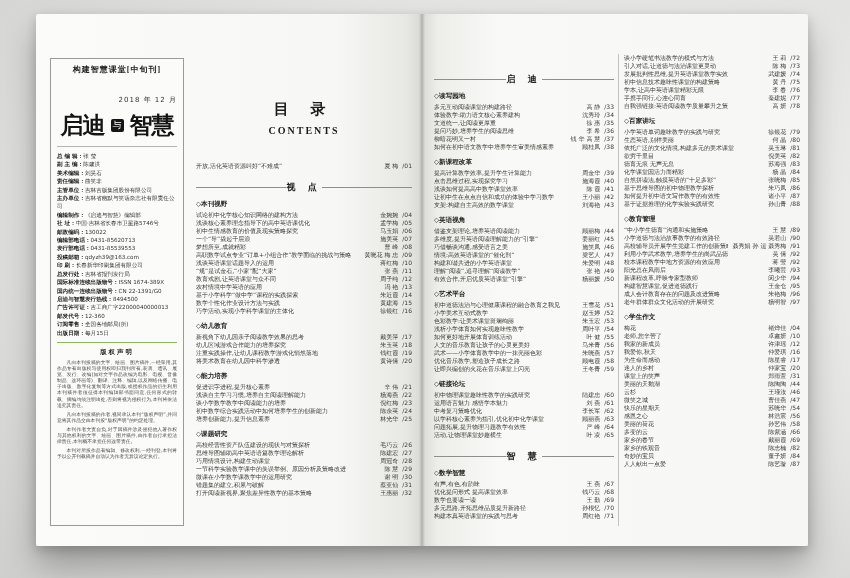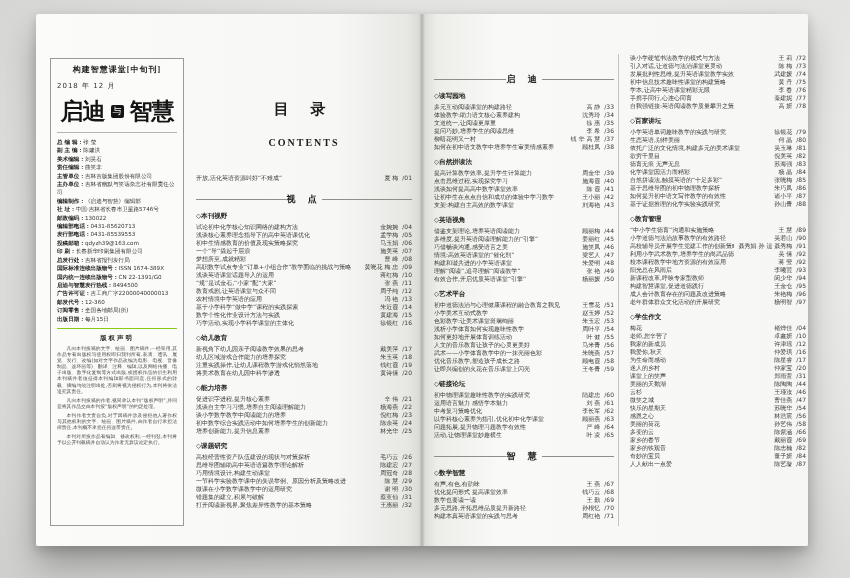--- a/index.html
+++ b/index.html
@@ -16,46 +16,46 @@
     border-radius:0 3px 3px 0;}
   .spine{position:absolute;left:383px;top:0;width:6px;height:100%;
     background:linear-gradient(to right,rgba(0,0,0,0),rgba(0,0,0,.18),rgba(0,0,0,0));}
 
   
   .masthead{position:absolute;left:14px;top:44px;width:134px;height:468px;
     border:1px solid #9a9a96;background:#fbfbf9;box-sizing:border-box;
     padding:5px 6px 4px 6px;color:#3b3b38;}
   .mh-journal{font-family:"Liberation Serif",serif;font-weight:bold;font-size:8px;
     text-align:center;letter-spacing:1px;color:#222;}
-  .mh-date{font-size:7px;text-align:left;margin-top:6px;color:#333;letter-spacing:1px;}
+  .mh-date{font-size:7px;text-align:right;margin-top:20px;color:#333;letter-spacing:1px;}
   .mh-logo{display:flex;align-items:center;justify-content:center;gap:5px;
     margin:5px 0 5px 0;border-bottom:1px solid #b5b5b0;padding-bottom:5px;}
   .mh-logo .big{font-family:"DejaVu Serif",serif;font-weight:bold;font-size:23px;
     color:#141414;letter-spacing:-1px;}
   .mh-logo .seal{width:13px;height:13px;background:#141414;color:#fff;font-size:9px;
     display:flex;align-items:center;justify-content:center;border-radius:2px;margin:0 1px;}
   .info-row{font-size:5.6px;line-height:8.4px;color:#35352f;}
   .info-row b{color:#1d1d1a;font-weight:bold;}
   .copyright{border-top:1px solid #84cc16;margin-top:5px;padding-top:5px;}
   .copyright-title{text-align:center;font-size:6.4px;font-weight:bold;color:#22221f;
     letter-spacing:2px;margin-bottom:3px;}
   .copyright p{margin:0 0 3px 0;font-size:4.8px;line-height:6.1px;color:#4a4a45;
     text-align:justify;text-indent:2em;}
 
   
   .toc-col{position:absolute;color:#33332f;}
   .toc-main{left:160px;top:76px;width:216px;}
   .r-col1{left:12px;top:48px;width:180px;}
-  .r-col2{left:208px;top:40px;width:176px;}
+  .r-col2{left:202px;top:40px;width:176px;}
   .col-divider{position:absolute;left:196px;top:40px;width:1px;height:472px;background:#c2c2be;}
 
   .toc-title-cn{font-size:15px;font-weight:bold;letter-spacing:9px;text-align:center;
     color:#1c1c19;font-family:"Liberation Serif",serif;margin-top:10px;}
   .toc-title-en{font-size:10px;font-weight:bold;letter-spacing:2px;text-align:center;
-    color:#1c1c19;font-family:"Liberation Serif",serif;margin-top:18px;}
+    color:#1c1c19;font-family:"Liberation Serif",serif;margin-top:6px;}
 
   .sec-header{display:flex;align-items:center;margin:11px 0 6px 0;}
   .sec-header .rule{flex:1;height:1px;background:#8f8f8a;}
   .sec-header .sec-title{font-size:9px;font-weight:bold;letter-spacing:5px;color:#1e1e1b;
     font-family:"Liberation Serif",serif;white-space:nowrap;}
 
   .toc-group{margin-bottom:7px;}
   .group-name{font-size:6.6px;font-weight:bold;color:#1f1f1c;margin:6px 0 2px 0;}
   .entry{display:flex;justify-content:space-between;align-items:baseline;
     font-size:6px;line-height:8px;}
@@ -288,21 +288,21 @@
           <div class="entry">
             <span class="t">柳暗花明又一村</span>
             <span class="ap"><span class="a">钱 华 高 慧</span><span class="p">/37</span></span>
           </div>
           <div class="entry">
             <span class="t">如何在初中语文教学中培养学生审美情感素养</span>
             <span class="ap"><span class="a">顾桂凤</span><span class="p">/38</span></span>
           </div>
         </div>
         <div class="toc-group">
-          <div class="group-name">◇自然拼读法</div>
+          <div class="group-name">◇新课程改革</div>
           <div class="entry">
             <span class="t">提高计算教学效率,提升学生计算能力</span>
             <span class="ap"><span class="a">周金华</span><span class="p">/39</span></span>
           </div>
           <div class="entry">
             <span class="t">点击思维过程,实现探究学习</span>
             <span class="ap"><span class="a">施海霞</span><span class="p">/40</span></span>
           </div>
           <div class="entry">
             <span class="t">浅谈如何提高高中数学课堂效率</span>

